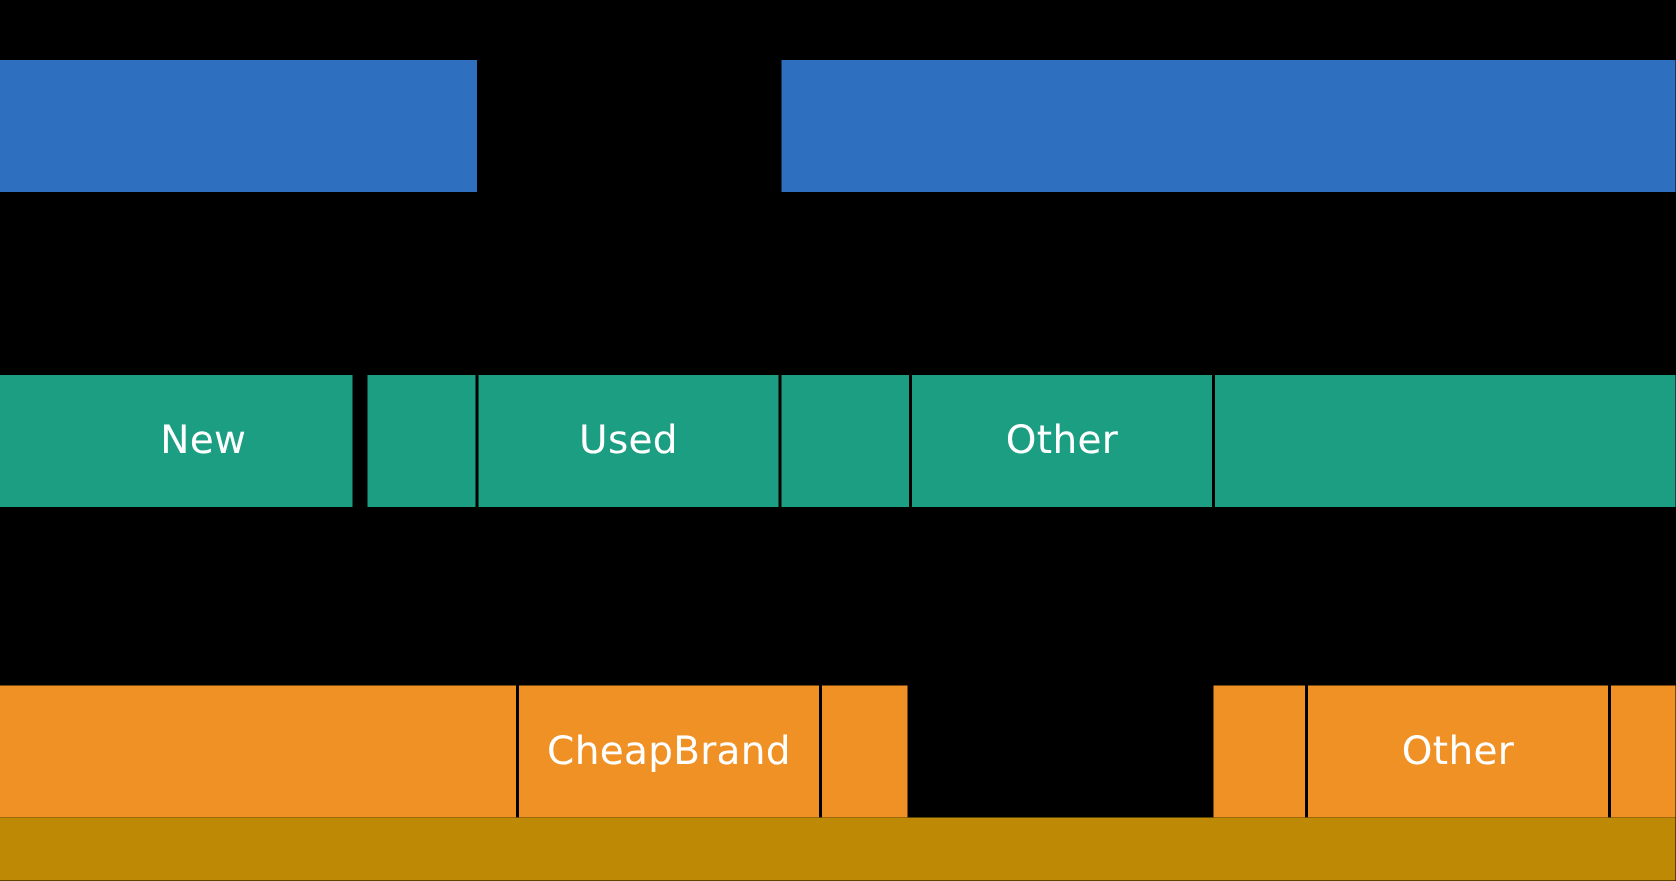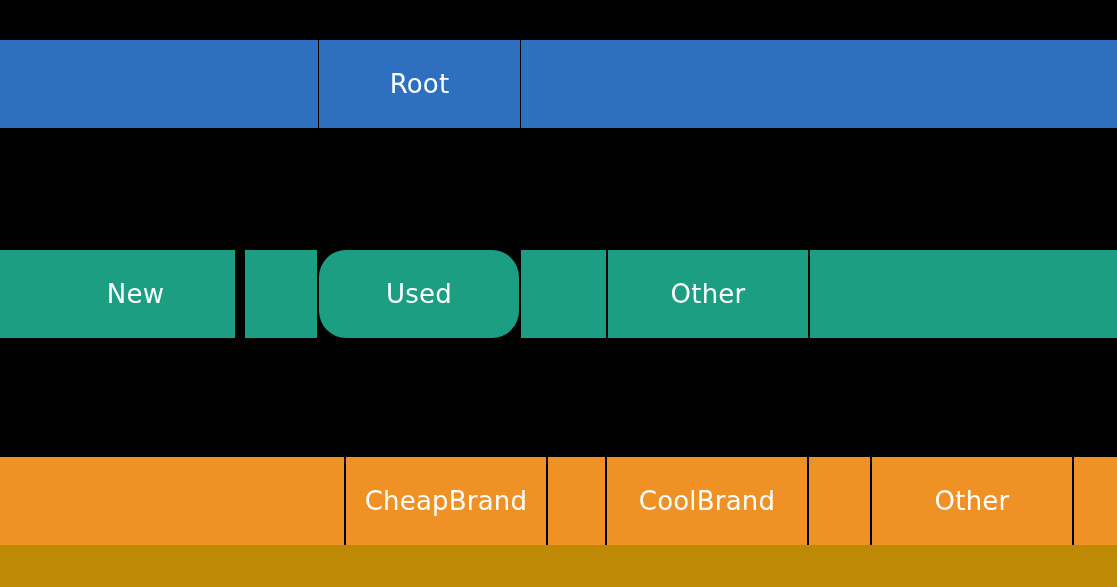--- a/index.html
+++ b/index.html
@@ -50,39 +50,36 @@
 </style>
 </head>
 <body>
 
 <div id="icicle-chart" style="background: rgb(0, 0, 0); width: 1117px; height: 587px;">
 
   <div class="level" style="top: 40px; height: 88px;">
     <div class="node blue" style="left: 0px; width: 318px; color: rgb(255, 255, 255); font-size: 26px; background: rgb(46, 111, 191);">
       <span class="node-label"></span>
     </div>
-    <div class="node blue" style="left: 319px; width: 201px; color: rgb(255, 255, 255); font-size: 26px; background: rgb(46, 111, 191);">
-      <span class="node-label">Root</span>
-    </div>
     <div class="node blue" style="left: 521px; width: 596px; color: rgb(255, 255, 255); font-size: 26px; background: rgb(46, 111, 191);">
       <span class="node-label"></span>
     </div>
   </div>
 
   <div class="level" style="top: 250px; height: 88px;">
     <div class="node teal" style="left: 0px; width: 42px; color: rgb(255, 255, 255); font-size: 26px; background: rgb(27, 158, 130);">
       <span class="node-label"></span>
     </div>
     <div class="node teal" style="left: 36px; width: 199px; color: rgb(255, 255, 255); font-size: 26px; background: rgb(27, 158, 130);">
       <span class="node-label">New</span>
     </div>
     <div class="node teal" style="left: 245px; width: 72px; color: rgb(255, 255, 255); font-size: 26px; background: rgb(27, 158, 130);">
       <span class="node-label"></span>
     </div>
-    <div class="node teal" style="left: 319px; width: 200px; color: rgb(255, 255, 255); font-size: 26px; background: rgb(27, 158, 130); border-radius: 27px;">
+    <div class="node teal" style="left: 319px; width: 200px; color: rgb(255, 255, 255); font-size: 26px; background: rgb(27, 158, 130);">
       <span class="node-label">Used</span>
     </div>
     <div class="node teal" style="left: 521px; width: 85px; color: rgb(255, 255, 255); font-size: 26px; background: rgb(27, 158, 130);">
       <span class="node-label"></span>
     </div>
     <div class="node teal" style="left: 608px; width: 200px; color: rgb(255, 255, 255); font-size: 26px; background: rgb(27, 158, 130);">
       <span class="node-label">Other</span>
     </div>
     <div class="node teal" style="left: 810px; width: 307px; color: rgb(255, 255, 255); font-size: 26px; background: rgb(27, 158, 130);">
       <span class="node-label"></span>
@@ -92,23 +89,20 @@
   <div class="level" style="top: 457px; height: 88px;">
     <div class="node orange" style="left: 0px; width: 344px; color: rgb(255, 255, 255); font-size: 26px; background: rgb(239, 145, 36);">
       <span class="node-label"></span>
     </div>
     <div class="node orange" style="left: 346px; width: 200px; color: rgb(255, 255, 255); font-size: 26px; background: rgb(239, 145, 36);">
       <span class="node-label">CheapBrand</span>
     </div>
     <div class="node orange" style="left: 548px; width: 57px; color: rgb(255, 255, 255); font-size: 26px; background: rgb(239, 145, 36);">
       <span class="node-label"></span>
     </div>
-    <div class="node orange" style="left: 607px; width: 200px; color: rgb(255, 255, 255); font-size: 26px; background: rgb(239, 145, 36);">
-      <span class="node-label">CoolBrand</span>
-    </div>
     <div class="node orange" style="left: 809px; width: 61px; color: rgb(255, 255, 255); font-size: 26px; background: rgb(239, 145, 36);">
       <span class="node-label"></span>
     </div>
     <div class="node orange" style="left: 872px; width: 200px; color: rgb(255, 255, 255); font-size: 26px; background: rgb(239, 145, 36);">
       <span class="node-label">Other</span>
     </div>
     <div class="node orange" style="left: 1074px; width: 43px; color: rgb(255, 255, 255); font-size: 26px; background: rgb(239, 145, 36);">
       <span class="node-label"></span>
     </div>
   </div>

